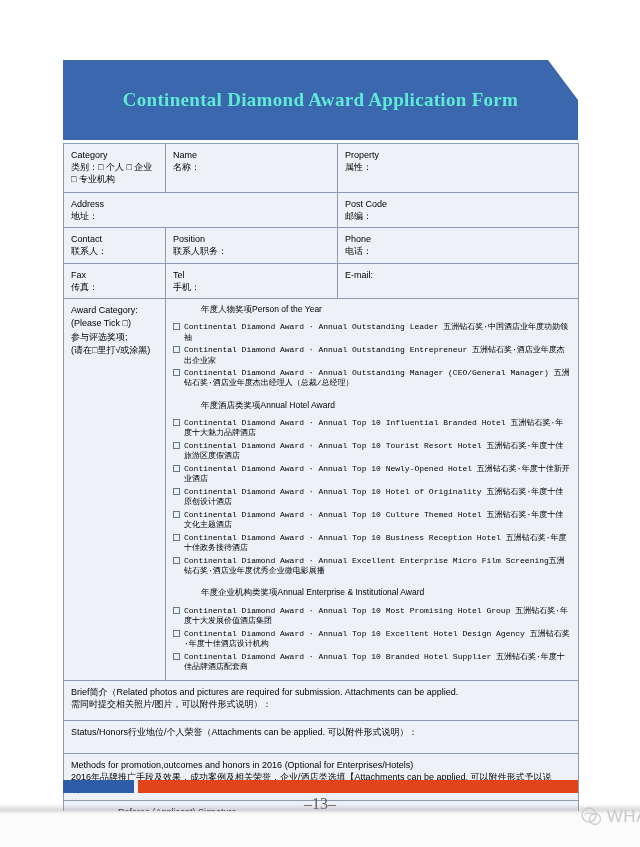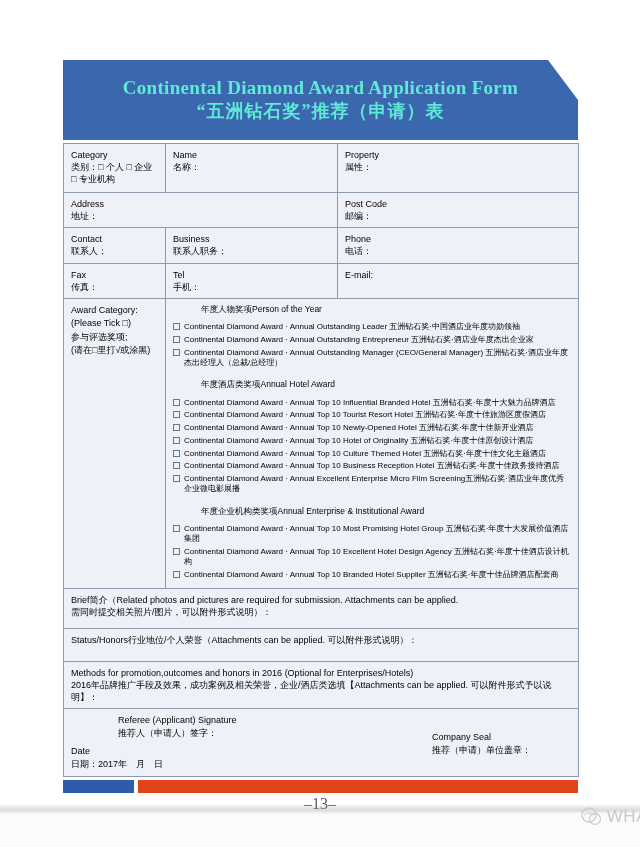--- a/index.html
+++ b/index.html
@@ -37,21 +37,21 @@
   .award-label div { line-height:1.5; }
   .award-content { padding-top:7px; }
   .award-group { margin-bottom:11px; }
   .award-group:last-child { margin-bottom:0; }
   .group-heading { font-size:8.5px; margin-bottom:7px;margin-left:28px; }
   .chk-item { display:flex; align-items:flex-start; margin-bottom:2.5px; font-size:8px; line-height:1.28; }
   .chk {
     flex:0 0 auto; width:7px; height:7px; border:1px solid #64788c;
     margin-right:4px; margin-top:1px; background:transparent;
   }
-  .chk-label { display:block; }
+  .chk-label { display:block;font-family:Liberation Mono, monospace; }
 
   td.text-row { font-size:8.5px; line-height:1.45; }
 
   
   td.sig-cell { position:relative; font-size:8.5px; }
   .sig-referee { position:absolute; left:7px; top:5px; line-height:1.4;margin-left:47px; }
   .sig-date { position:absolute; left:7px; bottom:6px; line-height:1.4; }
   .sig-seal { position:absolute; left:368px; top:22px; line-height:1.4; }
 
   
@@ -75,21 +75,20 @@
   }
   .watermark svg { display:block; }
 </style>
 </head>
 <body>
 
 <div class="page">
 
   <div class="banner">
     <div class="t-en">Continental Diamond Award Application Form</div>
-    <div class="t-zh">“五洲钻石奖”推荐（申请）表</div>
   </div>
 
   <table class="form">
     <colgroup>
         <col style="width:102px">
         <col style="width:172px">
         <col style="width:241px">
       </colgroup>
 
     <tbody>
@@ -120,21 +119,21 @@
       </td>
     </tr>
 
 
     <tr style="height:33px">
       <td>
         <span class="en-line">Contact</span>
         <span class="zh-line">联系人：</span>
       </td>
       <td>
-        <span class="en-line">Business</span>
+        <span class="en-line">Position</span>
         <span class="zh-line">联系人职务：</span>
       </td>
       <td>
         <span class="en-line">Phone</span>
         <span class="zh-line">电话：</span>
       </td>
     </tr>
 
     <tr style="height:34px">
       <td>

